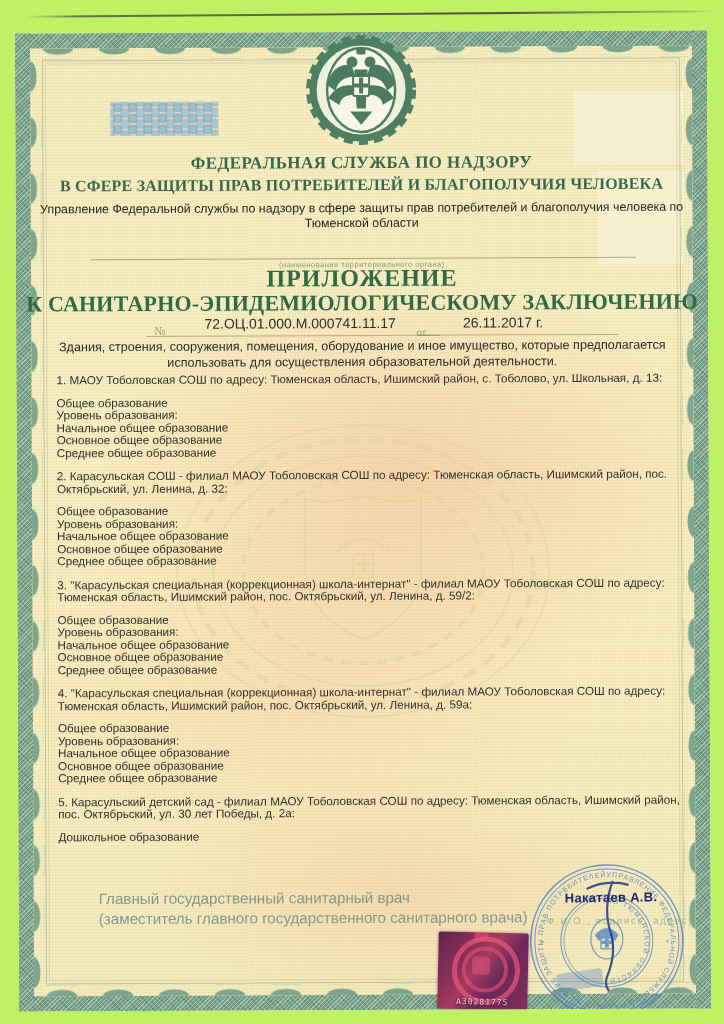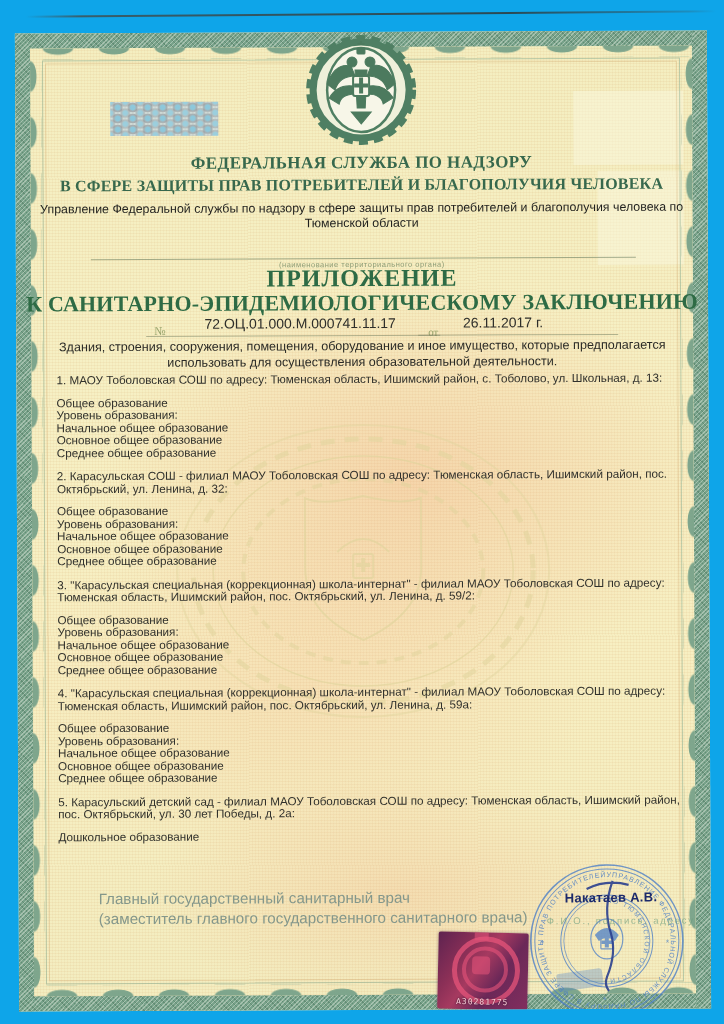--- a/index.html
+++ b/index.html
@@ -1,17 +1,17 @@
 <!DOCTYPE html>
 <html><head>
 <meta charset="utf-8">
 <style>
   html,body{margin:0;padding:0;}
   body{width:724px;height:1024px;overflow:hidden;background:#fbfaf5;font-family:"Liberation Sans",sans-serif;}
-  .page{position:relative;width:724px;height:1024px;background:#0ea5e9;}
+  .page{position:relative;width:724px;height:1024px;background:#bef264;}
   .abs{position:absolute;}
 
   .scan-line{left:26px;top:13px;width:690px;height:2px;
     background:linear-gradient(90deg,rgba(70,70,64,0),rgba(70,70,64,.75) 8%,rgba(50,50,46,.8) 70%,rgba(70,70,64,.25) 96%,rgba(70,70,64,0));
     transform:rotate(-0.45deg);}
 
   .cert{left:17px;top:32px;width:692px;height:978px;transform:rotate(-0.25deg);overflow:hidden;
     background:
       radial-gradient(ellipse 60% 28% at 57% 46%, rgba(242,158,118,.32), rgba(242,158,118,0) 75%),
       radial-gradient(ellipse 55% 25% at 42% 67%, rgba(244,168,128,.20), rgba(244,168,128,0) 75%),
@@ -62,21 +62,21 @@
   .agency2{left:0;right:0;top:144px;text-align:center;font:bold 16px "Liberation Serif",serif;color:#37684d;letter-spacing:.2px;}
   .terr{left:0;right:0;top:169px;text-align:center;font:12.4px/15px "Liberation Sans",sans-serif;color:#1f1f1d;white-space:pre-line;}
   .rule{left:75px;top:226px;width:545px;height:1px;background:rgba(95,115,85,.55);}
   .terr-cap{left:0;right:0;top:228px;text-align:center;font:7.5px "Liberation Sans",sans-serif;color:#8d9c76;letter-spacing:.5px;}
 
   .title1{left:0;right:0;top:233px;text-align:center;font:bold 24px "Liberation Serif",serif;color:#2e6b45;letter-spacing:1px;}
   .title2{left:0;right:0;top:258px;text-align:center;font:bold 22px "Liberation Serif",serif;color:#2e6b45;letter-spacing:.2px;}
 
   .num-label{left:138px;top:291px;font:12px "Liberation Serif",serif;color:#97a26b;}
   .num{left:134px;top:283px;width:300px;text-align:center;font:14px "Liberation Sans",sans-serif;color:#2e2e2a;}
-  .date-label{left:412px;top:294px;font:11px "Liberation Serif",serif;color:#97a26b;}
+  .date-label{left:400px;top:294px;font:11px "Liberation Serif",serif;color:#97a26b;}
   .date{left:412px;top:283px;width:150px;text-align:center;font:14px "Liberation Sans",sans-serif;color:#2e2e2a;}
   .u1{left:130px;top:303px;width:294px;height:1px;background:rgba(110,120,90,.5);}
   .u2{left:402px;top:303px;width:200px;height:1px;background:rgba(110,120,90,.5);}
 
   .subject{left:28px;right:28px;top:307px;text-align:center;font:12.6px/15.5px "Liberation Sans",sans-serif;color:#2a2a26;white-space:pre-line;}
 
   .bodyflow{left:40px;top:341px;width:622px;font:11.7px/12.5px "Liberation Sans",sans-serif;color:#31312c;z-index:3;}
   .e-title{margin:11px 0 0;}
   .entry:first-child .e-title{margin-top:0;}
   .e-progs{margin:10px 0 0;white-space:pre-line;}

